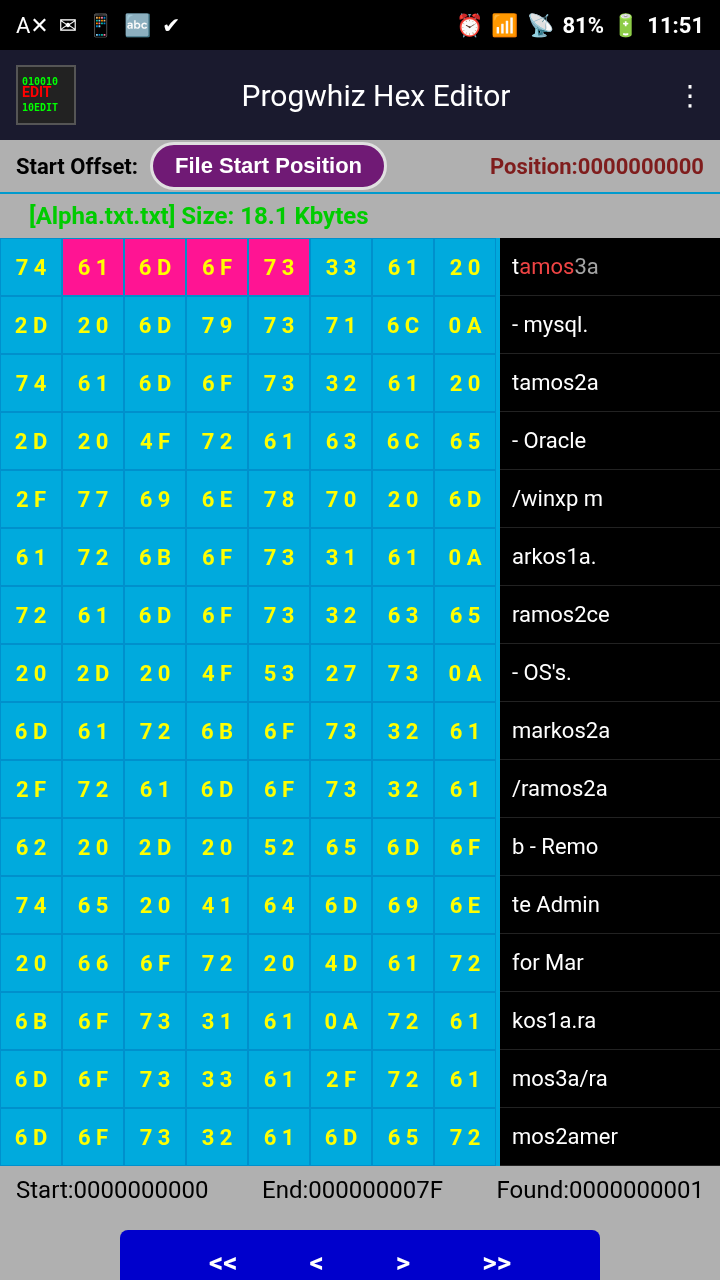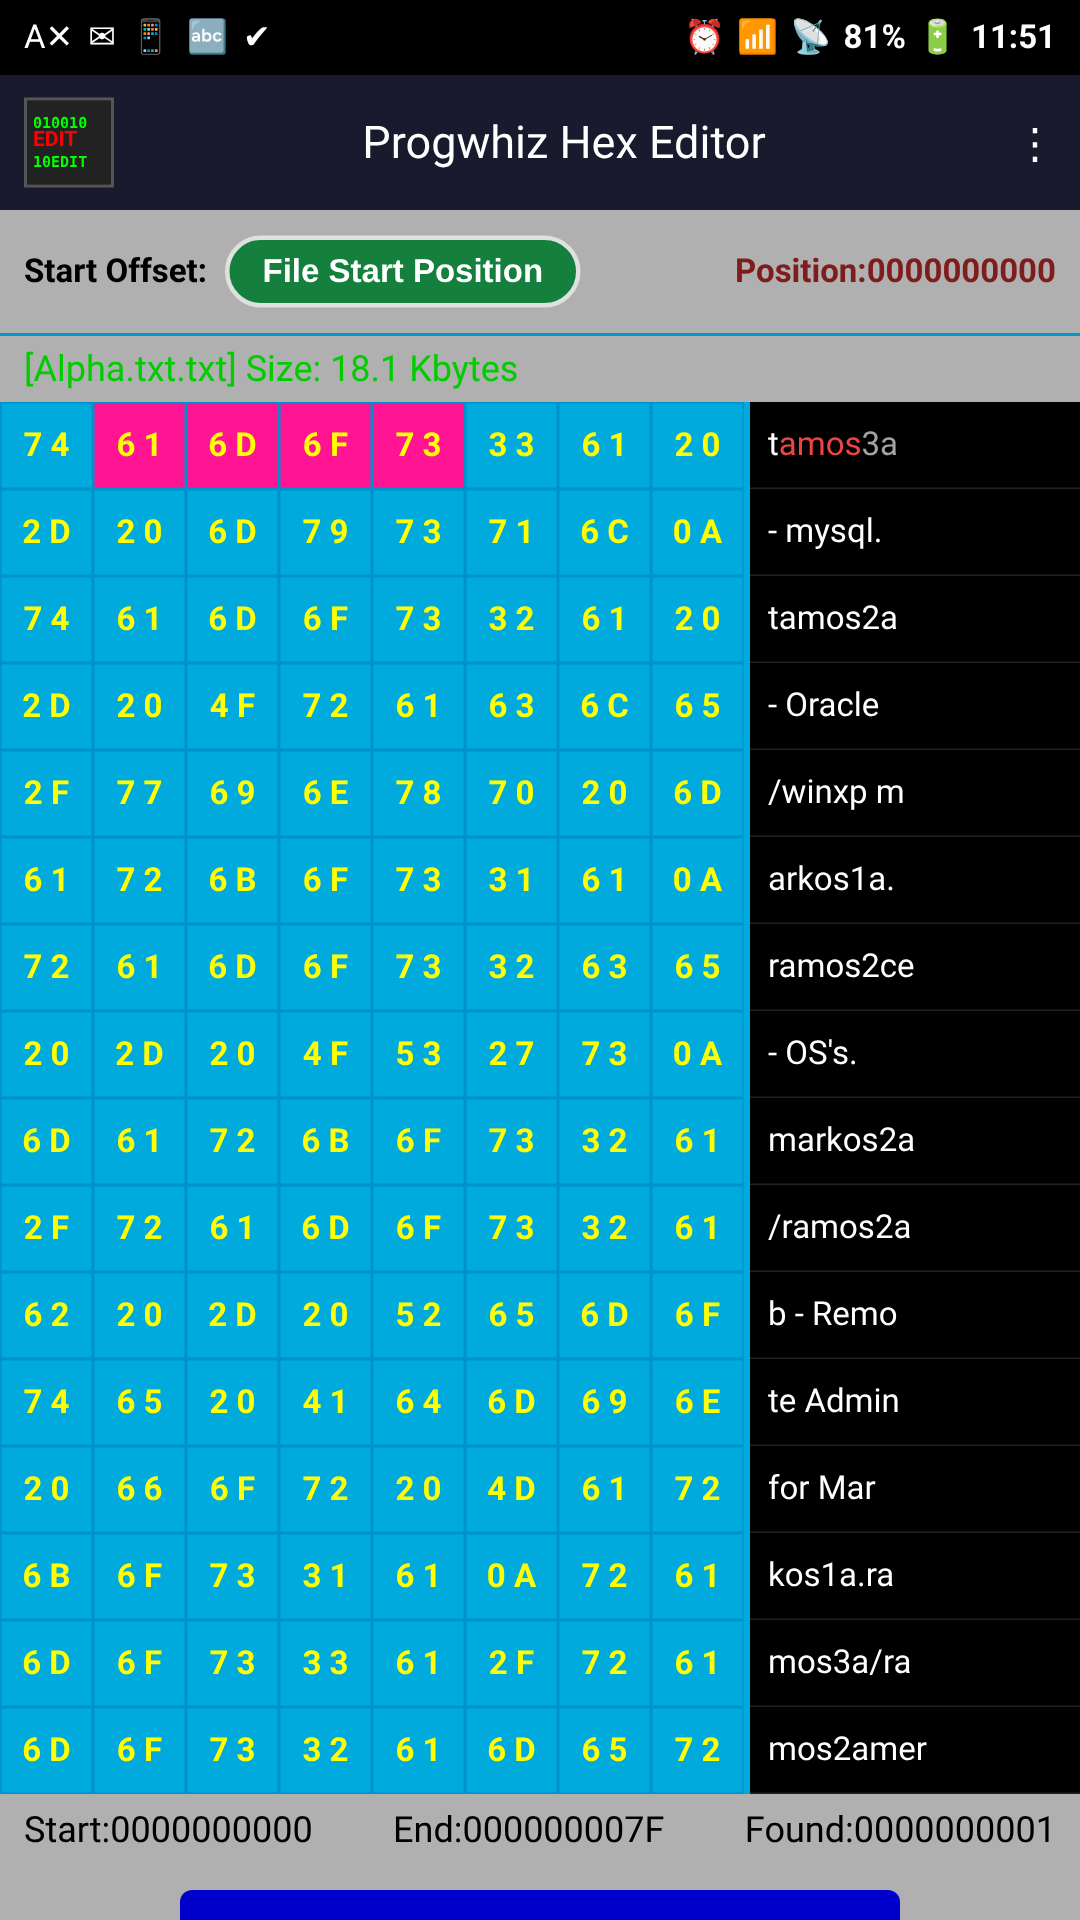--- a/index.html
+++ b/index.html
@@ -56,56 +56,56 @@
     }
     .menu-dots {
       font-size: 28px;
       color: #fff;
       cursor: pointer;
     }
 
     
     .toolbar {
       background: #b0b0b0;
-      height: 84px;
+      height: 54px;
       display: flex;
       align-items: center;
       padding: 0 16px;
       gap: 12px;
       border-bottom: 2px solid #009acd;
     }
     .toolbar-label {
       color: #000;
       font-size: 22px;
       font-weight: bold;
     }
     .file-start-btn {
-      background: #15803d;
+      background: #701a75;
       color: #fff;
       border: 3px solid #e0e0e0;
       border-radius: 30px;
       padding: 8px 22px;
       font-size: 22px;
       cursor: pointer;
       font-weight: bold;
     }
     .position-text {
       color: #7f1d1d;
       font-size: 22px;
       margin-left: auto;
       font-weight: bold;
     }
 
     
     .file-info {
       background: #b0b0b0;
-      padding: 8px 16px;
+      padding: 8px 29px;
       color: #00cc00;
       font-size: 24px;
-      font-weight: normal;
+      font-weight: bold;
     }
 
     
     .main-content {
       display: flex;
       background: #b0b0b0;
       justify-content: flex-end;
     }
 
     

